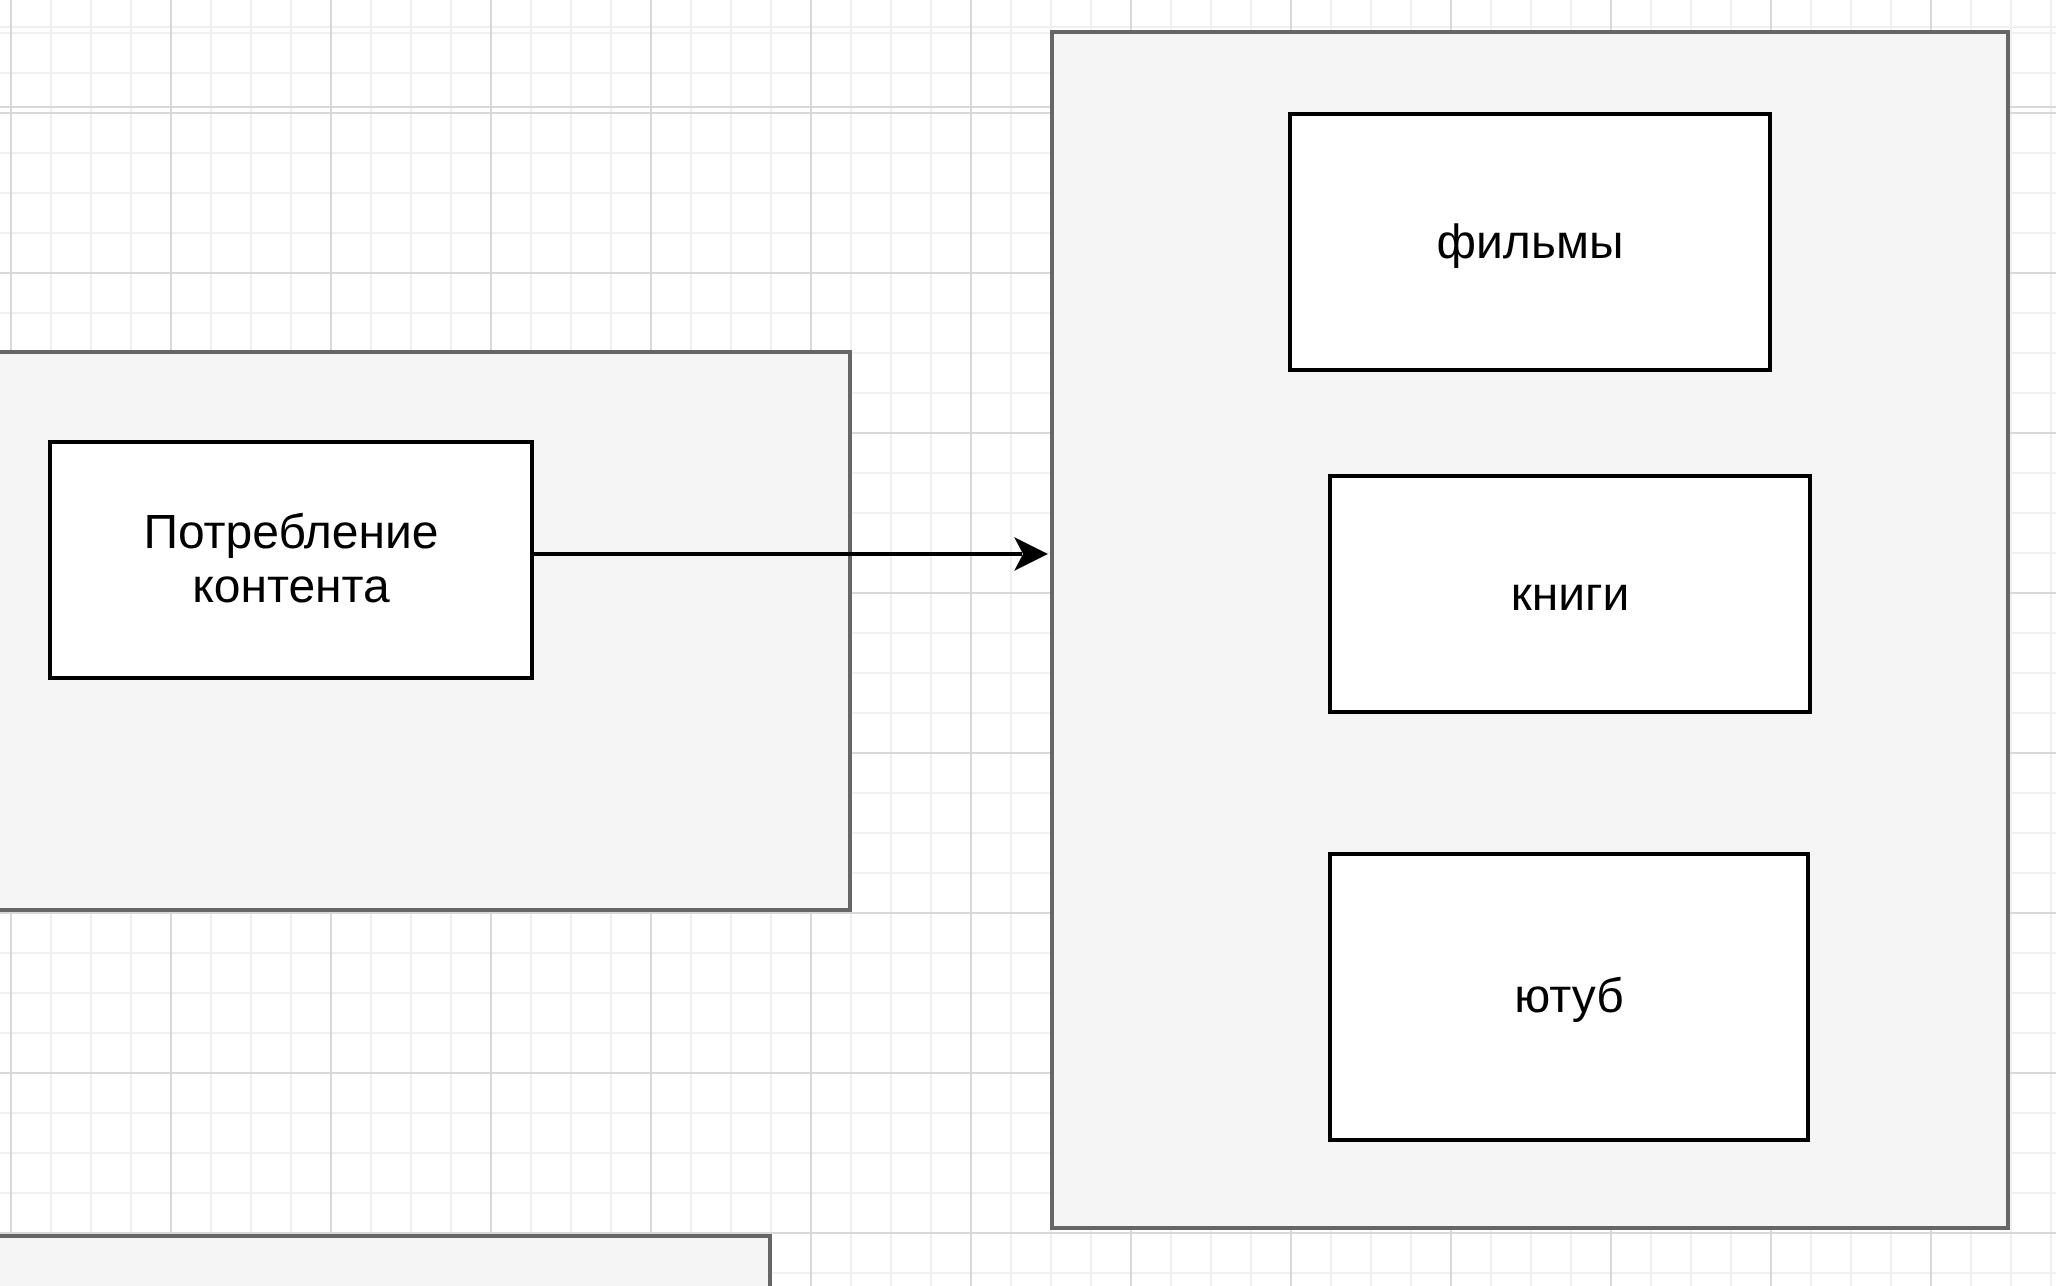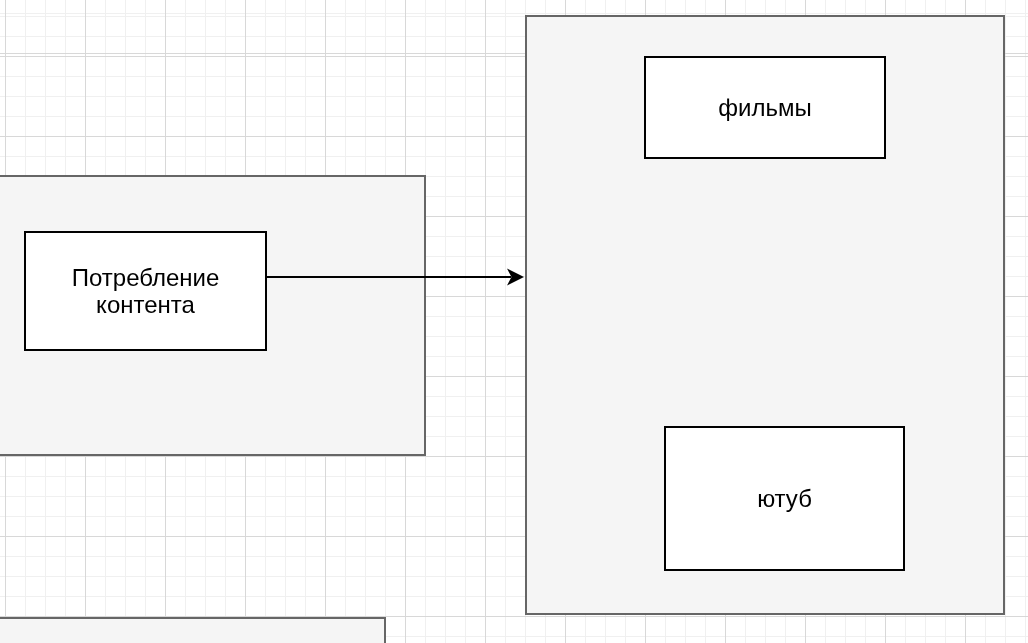--- a/index.html
+++ b/index.html
@@ -34,22 +34,22 @@
     border: 2px solid #000000;
     display: flex;
     align-items: center;
     justify-content: center;
     text-align: center;
     font-size: 24px;
     line-height: 27px;
     color: #000000;
     padding: 0 8px;
   }
-  .node-source  { left: 24px;  top: 231px; width: 243px; height: 120px; }
-  .node-films   { left: 644px; top: 56px;  width: 242px; height: 103px; }
+  .node-source  { left: 24px;  top: 220px; width: 243px; height: 120px; }
+  .node-films   { left: 644px; top: 56px;  width: 242px; height: 130px; }
   .node-books   { left: 664px; top: 237px; width: 242px; height: 120px; }
   .node-youtube { left: 664px; top: 426px; width: 241px; height: 145px; }
   .edge-layer {
     position: absolute;
     left: 0; top: 0;
     width: 1028px; height: 643px;
     pointer-events: none;
   }
 </style>
 </head>
@@ -64,20 +64,23 @@
   <div class="container container-right"></div>
 
   <div class="node node-source">
     <span>Потребление контента</span>
   </div>
 
   <div class="node node-films">
     <span>фильмы</span>
   </div>
 
+  <div class="node node-books">
+    <span>книги</span>
+  </div>
 
   <div class="node node-youtube">
     <span>ютуб</span>
   </div>
 
   <svg class="edge-layer" viewBox="0 0 1028 643" xmlns="http://www.w3.org/2000/svg">
     <g>
       <line x1="267" y1="277" x2="511" y2="277" stroke="#000000" stroke-width="2"></line>
       <path d="M 524 277 L 507 268.5 L 511.5 277 L 507 285.5 Z" fill="#000000"></path>
     </g>

